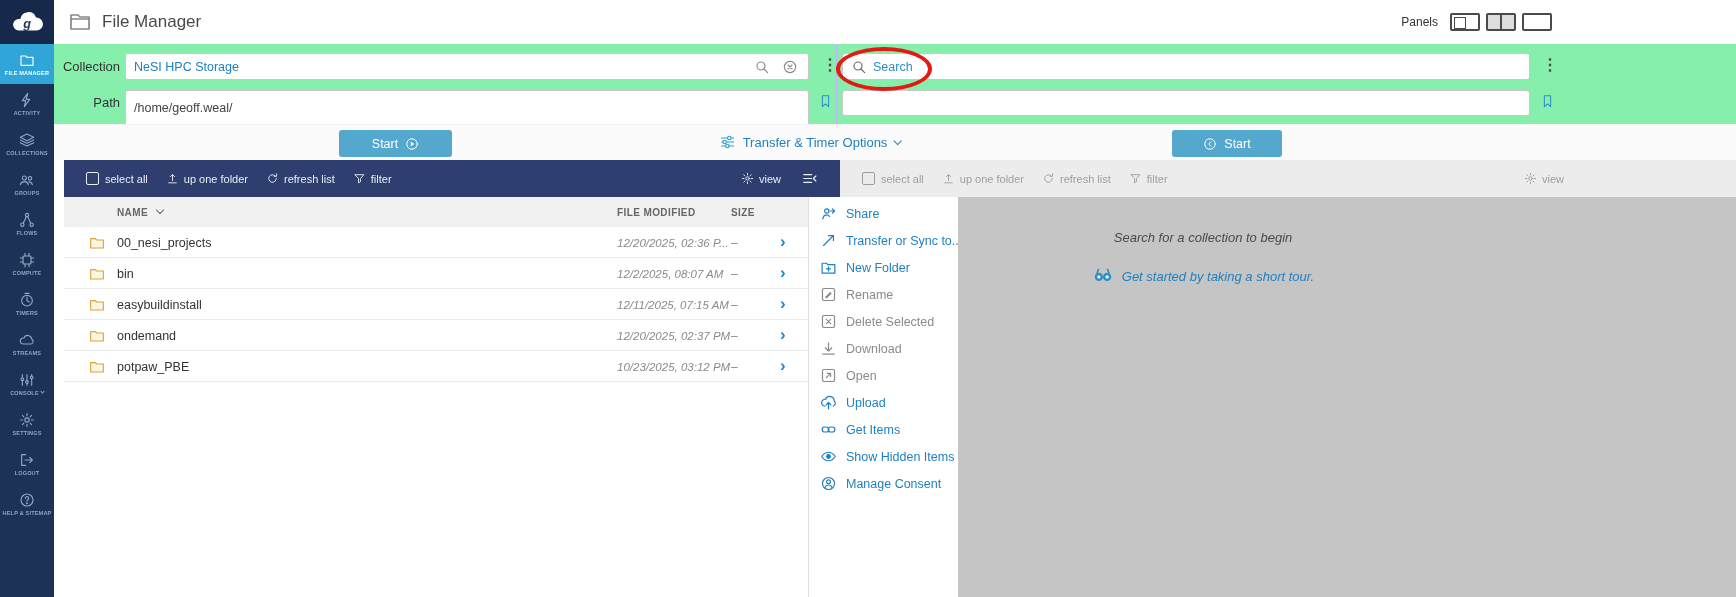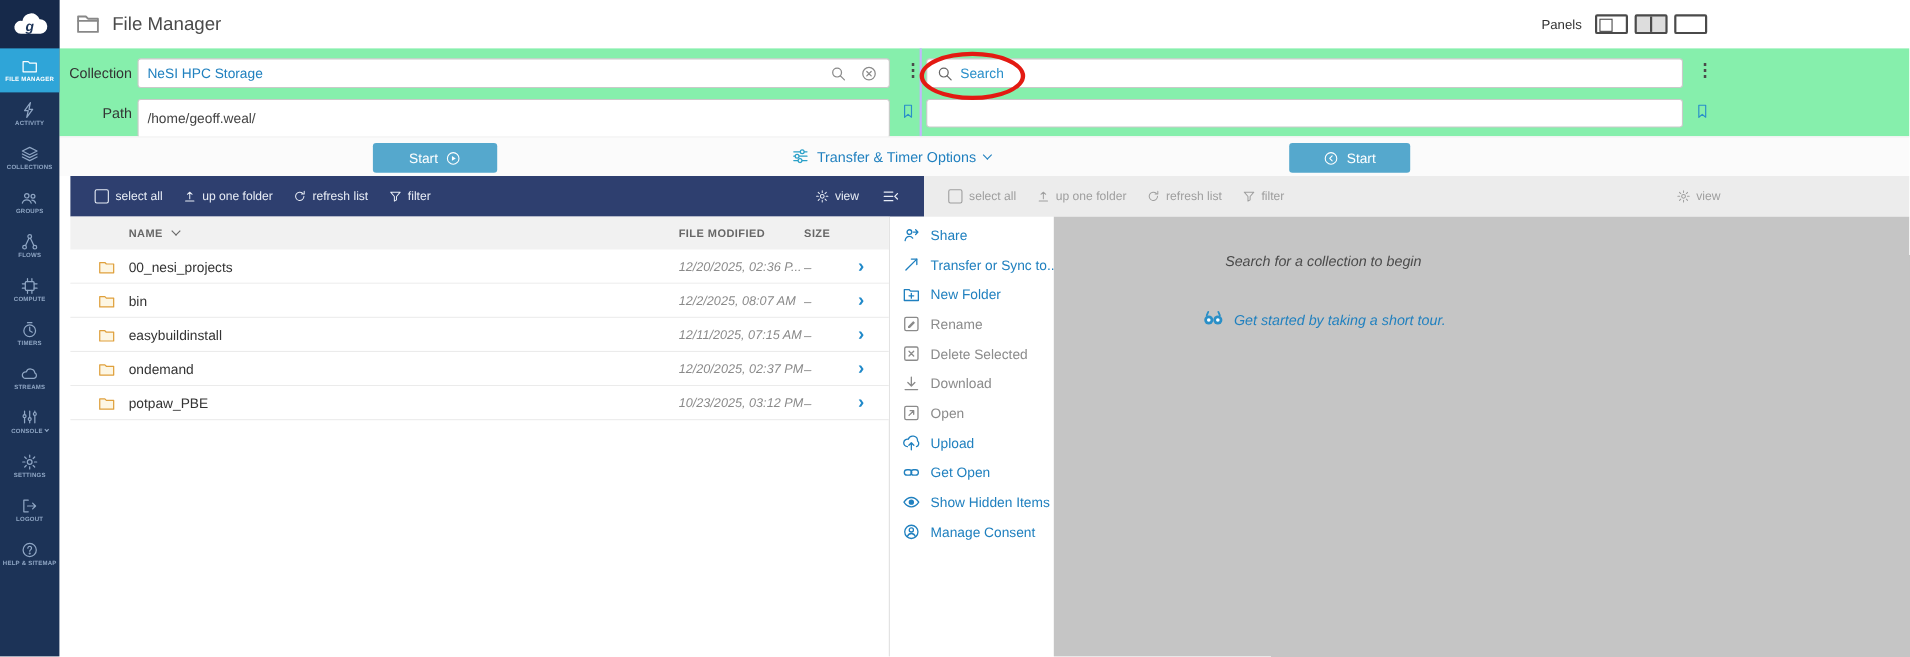--- a/index.html
+++ b/index.html
@@ -86,21 +86,21 @@
 
   
   .menupanel { width:150px; background:#fff; border-left:1px solid #e0e0e0; padding-top:3px; }
   .menu-item { height:27px; display:flex; align-items:center; gap:9px; padding-left:11px; color:#2080bf; font-size:12.5px; cursor:pointer; white-space:nowrap; }
   .menu-item svg { width:17px; height:17px; flex:0 0 17px; }
   .menu-item.disabled { color:#8b8b8b; }
 
   
   .graypanel { flex:1; background:#c5c5c5; position:relative;font-style:italic; }
   .empty-inner { position:absolute; left:0; top:33px; width:490px; text-align:center; color:#4a4a4a; font-size:13px; }
-  .tour-row { margin-top:34px; display:flex; align-items:center; justify-content:center; gap:8px; }
+  .tour-row { margin-top:20px; display:flex; align-items:center; justify-content:center; gap:8px; }
   .tour-row svg { width:22px; height:22px; }
   .tour-link { color:#2080bf; font-size:13px; cursor:pointer; }
 
   
   .annot { position:absolute; left:836px; top:47px; width:96px; height:44px; border:4px solid #e31a12; border-radius:50%; z-index:40; pointer-events:none; }
 
   svg.stroked { fill:none; stroke:currentColor; stroke-width:1.7; stroke-linecap:round; stroke-linejoin:round; }
 </style>
 </head>
 <body>
@@ -476,21 +476,21 @@
               <path d="M7 17a4.8 4.8 0 1 1 1-9.5A6.2 6.2 0 0 1 20 9.8 4.2 4.2 0 0 1 18.6 17"></path>
               <path d="M12 21v-8M8.8 15.2L12 12l3.2 3.2"></path>
             </svg>
           <span>Upload</span>
         </div>
         <div class="menu-item">
           <svg class="stroked" viewBox="0 0 24 24">
               <rect x="3" y="8.5" width="9.5" height="7" rx="3.5"></rect>
               <rect x="11.5" y="8.5" width="9.5" height="7" rx="3.5"></rect>
             </svg>
-          <span>Get Open</span>
+          <span>Get Items</span>
         </div>
         <div class="menu-item">
           <svg class="stroked" viewBox="0 0 24 24">
               <path d="M2.5 12S6.5 6 12 6s9.5 6 9.5 6-4 6-9.5 6S2.5 12 2.5 12z"></path>
               <circle cx="12" cy="12" r="2.6" fill="currentColor"></circle>
             </svg>
           <span>Show Hidden Items</span>
         </div>
         <div class="menu-item">
           <svg class="stroked" viewBox="0 0 24 24">

